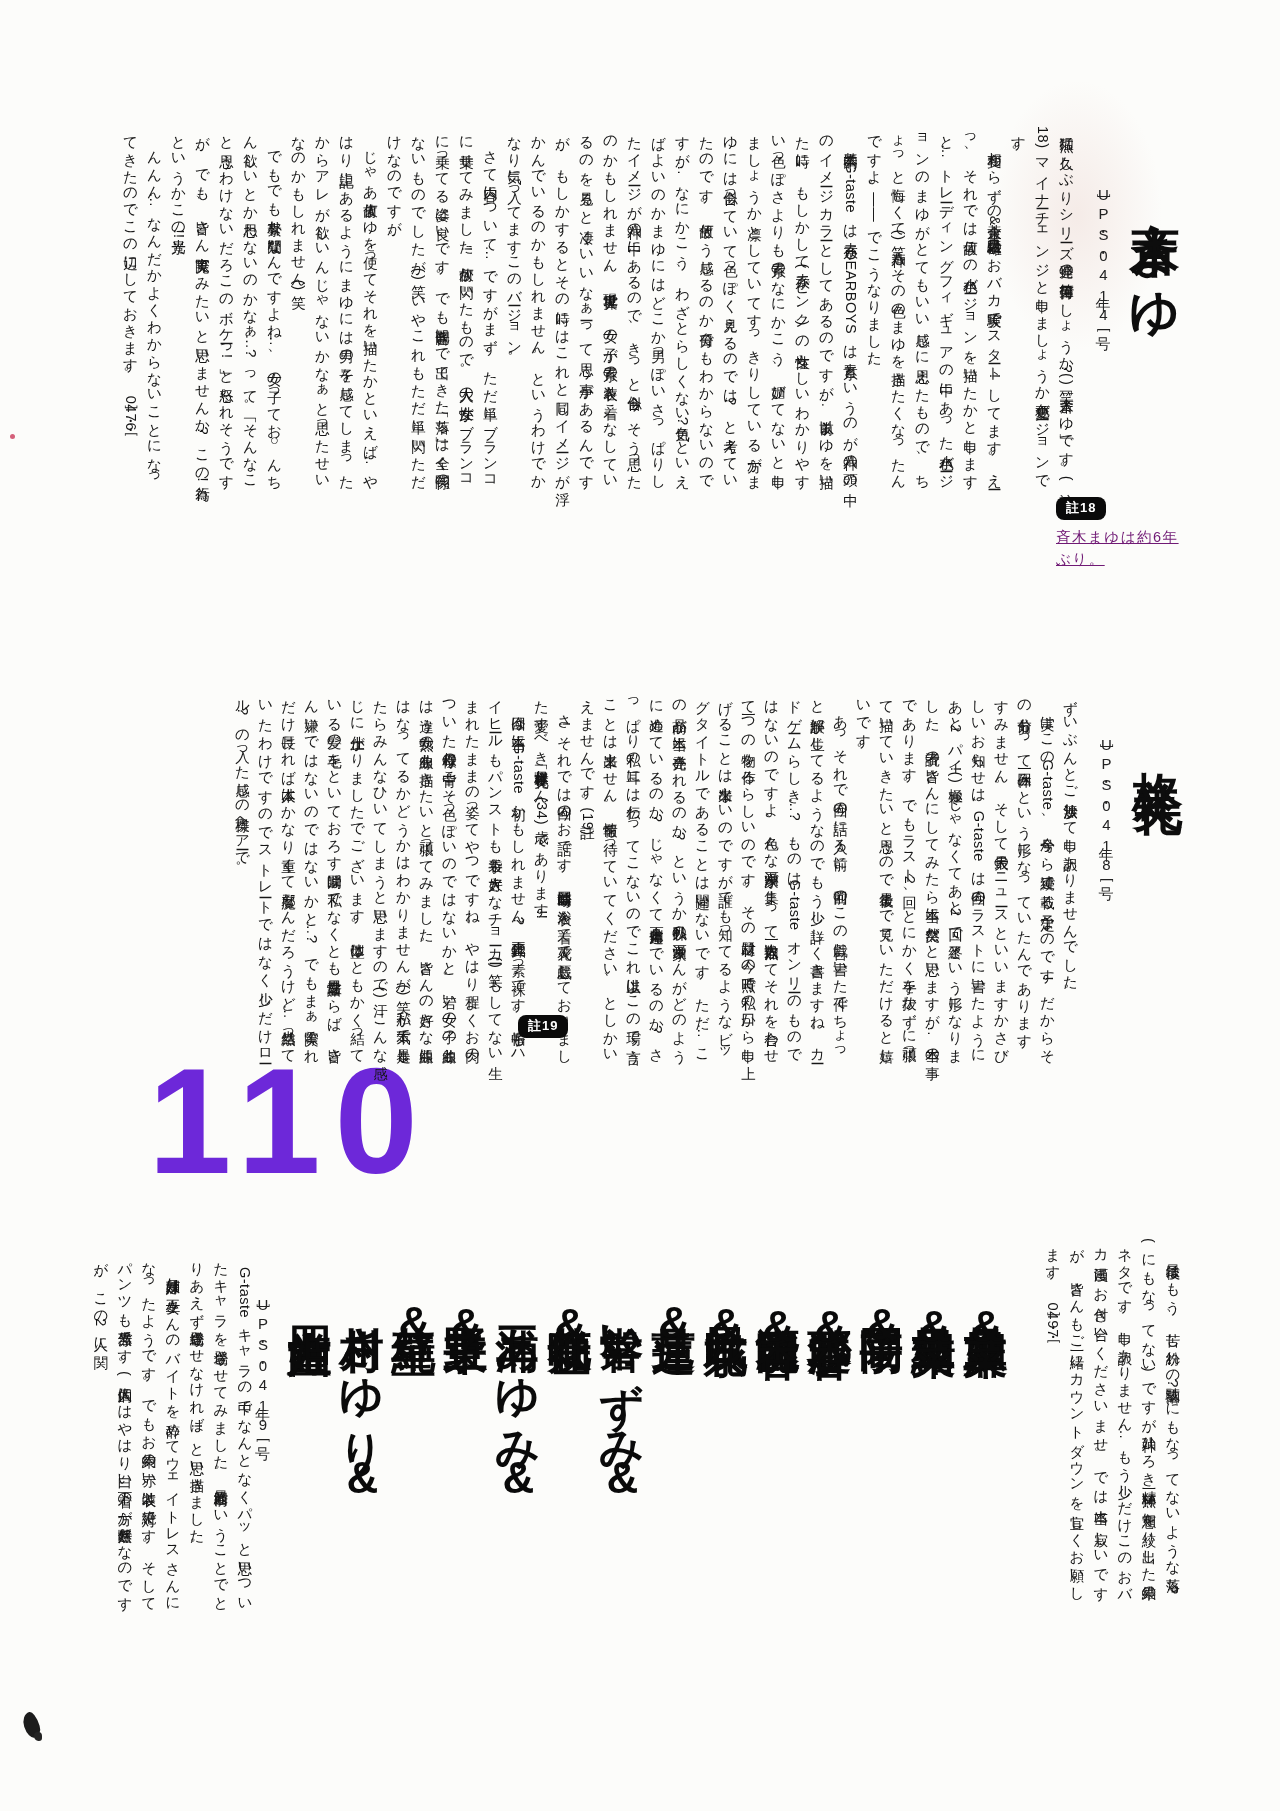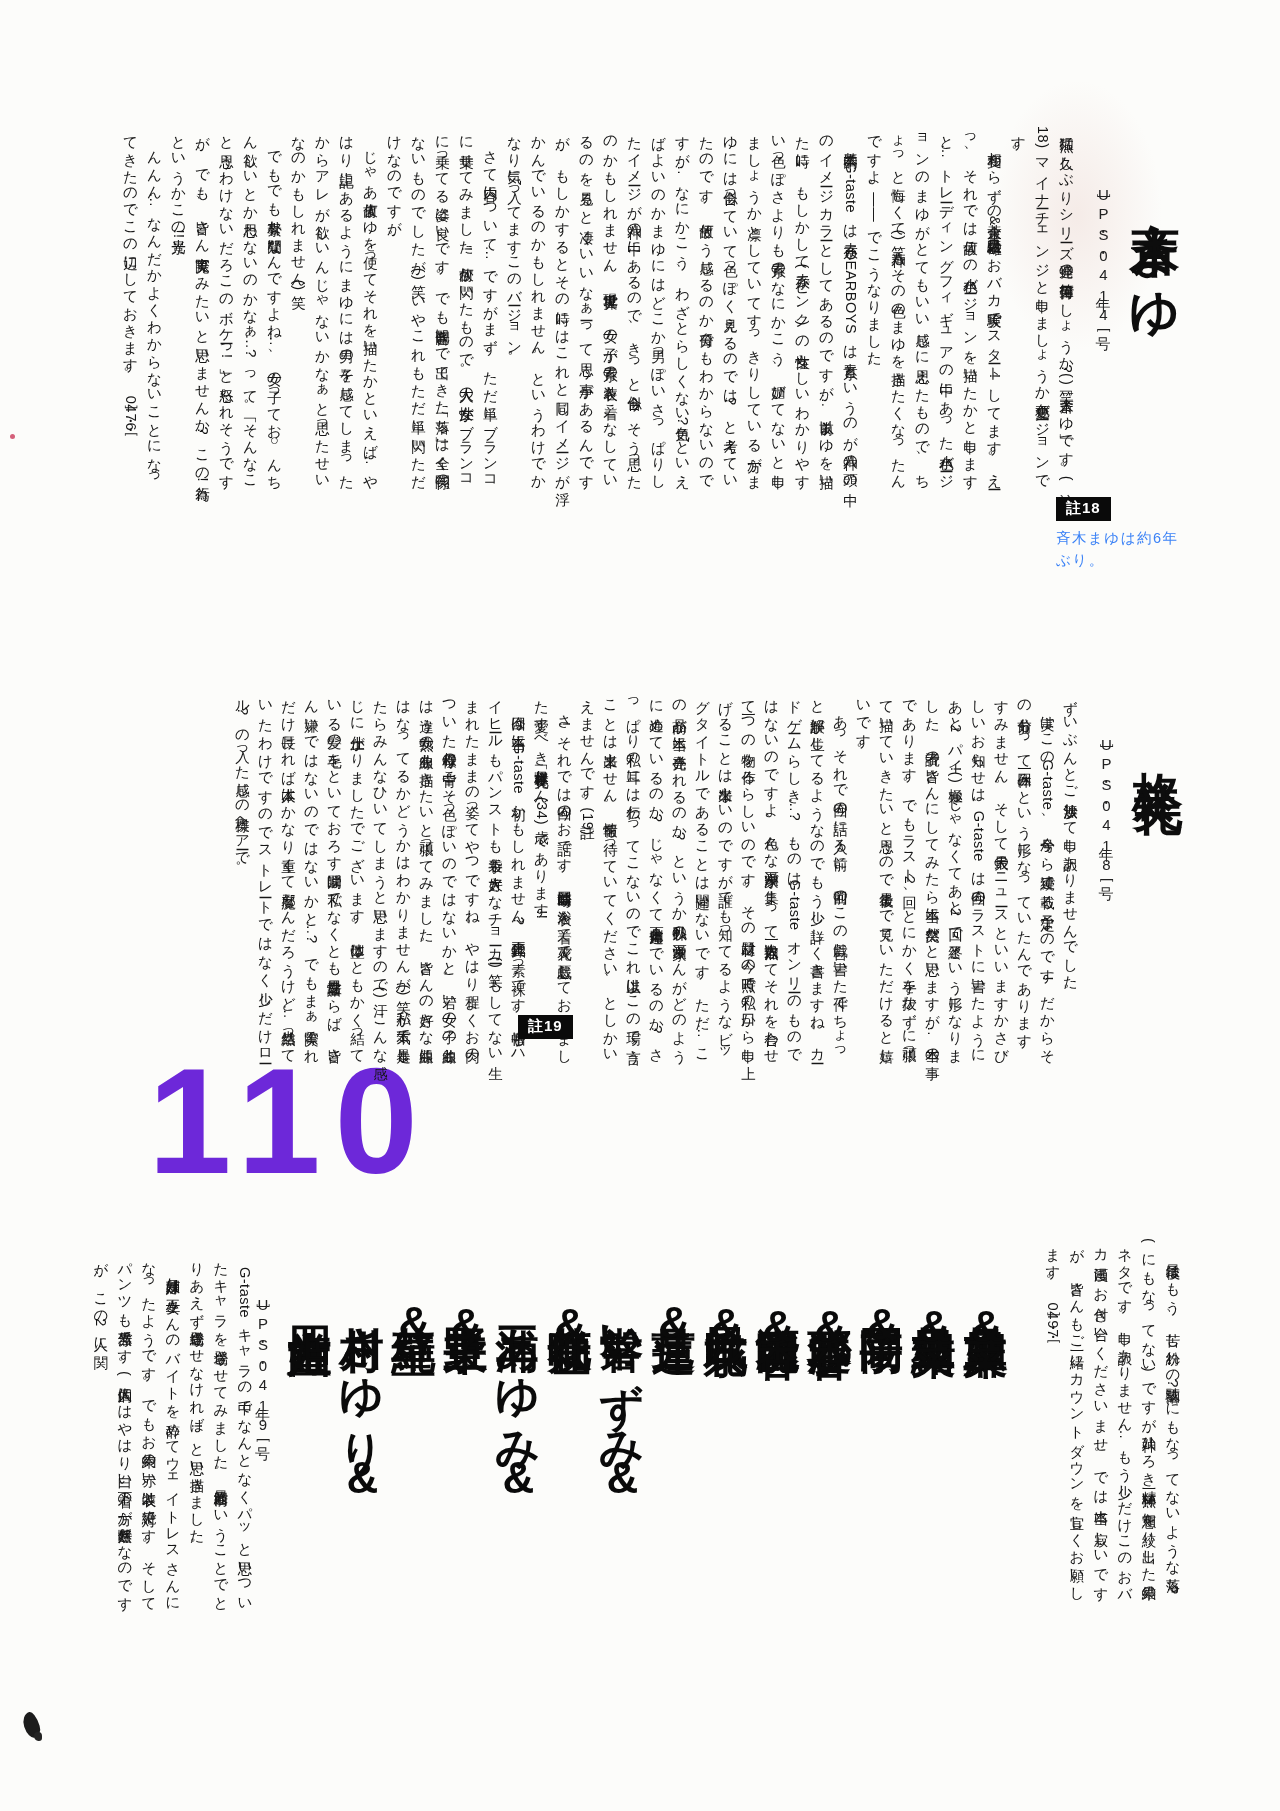--- a/index.html
+++ b/index.html
@@ -32,25 +32,25 @@
   .sec2 .vbody p{line-height:23px;}
   
   .article-title{padding-top:56px;margin-block-end:14px;}
   .sec2 .article-title{padding-top:42px;}
   .title-label{padding-top:58px;margin-block-end:16px;}
   .sec2 .title-label{padding-top:44px;}
   
   .note{position:absolute;}
   .note-badge{
     display:inline-block;background:#0a0a0a;color:#fff;
-    font-size:15px;font-weight:bold;letter-spacing:1px;
-    padding:2px 10px 3px;border-radius:0;margin-bottom:6px;
+    font-size:13px;font-weight:bold;letter-spacing:1px;
+    padding:2px 10px 3px;border-radius:8px;margin-bottom:6px;
   }
   .note-text{
-    font-size:14.5px;line-height:22px;letter-spacing:1.5px;color:#3b82f6;
+    font-size:14.5px;line-height:22px;letter-spacing:1.5px;color:#701a75;text-decoration:underline;
   }
   
   .names{
     position:absolute;writing-mode:vertical-rl;text-orientation:upright;
   }
   .names div{
     font-size:44px;font-weight:900;letter-spacing:2px;line-height:52px;
     color:#0a0a0a;white-space:nowrap;
   }
   

